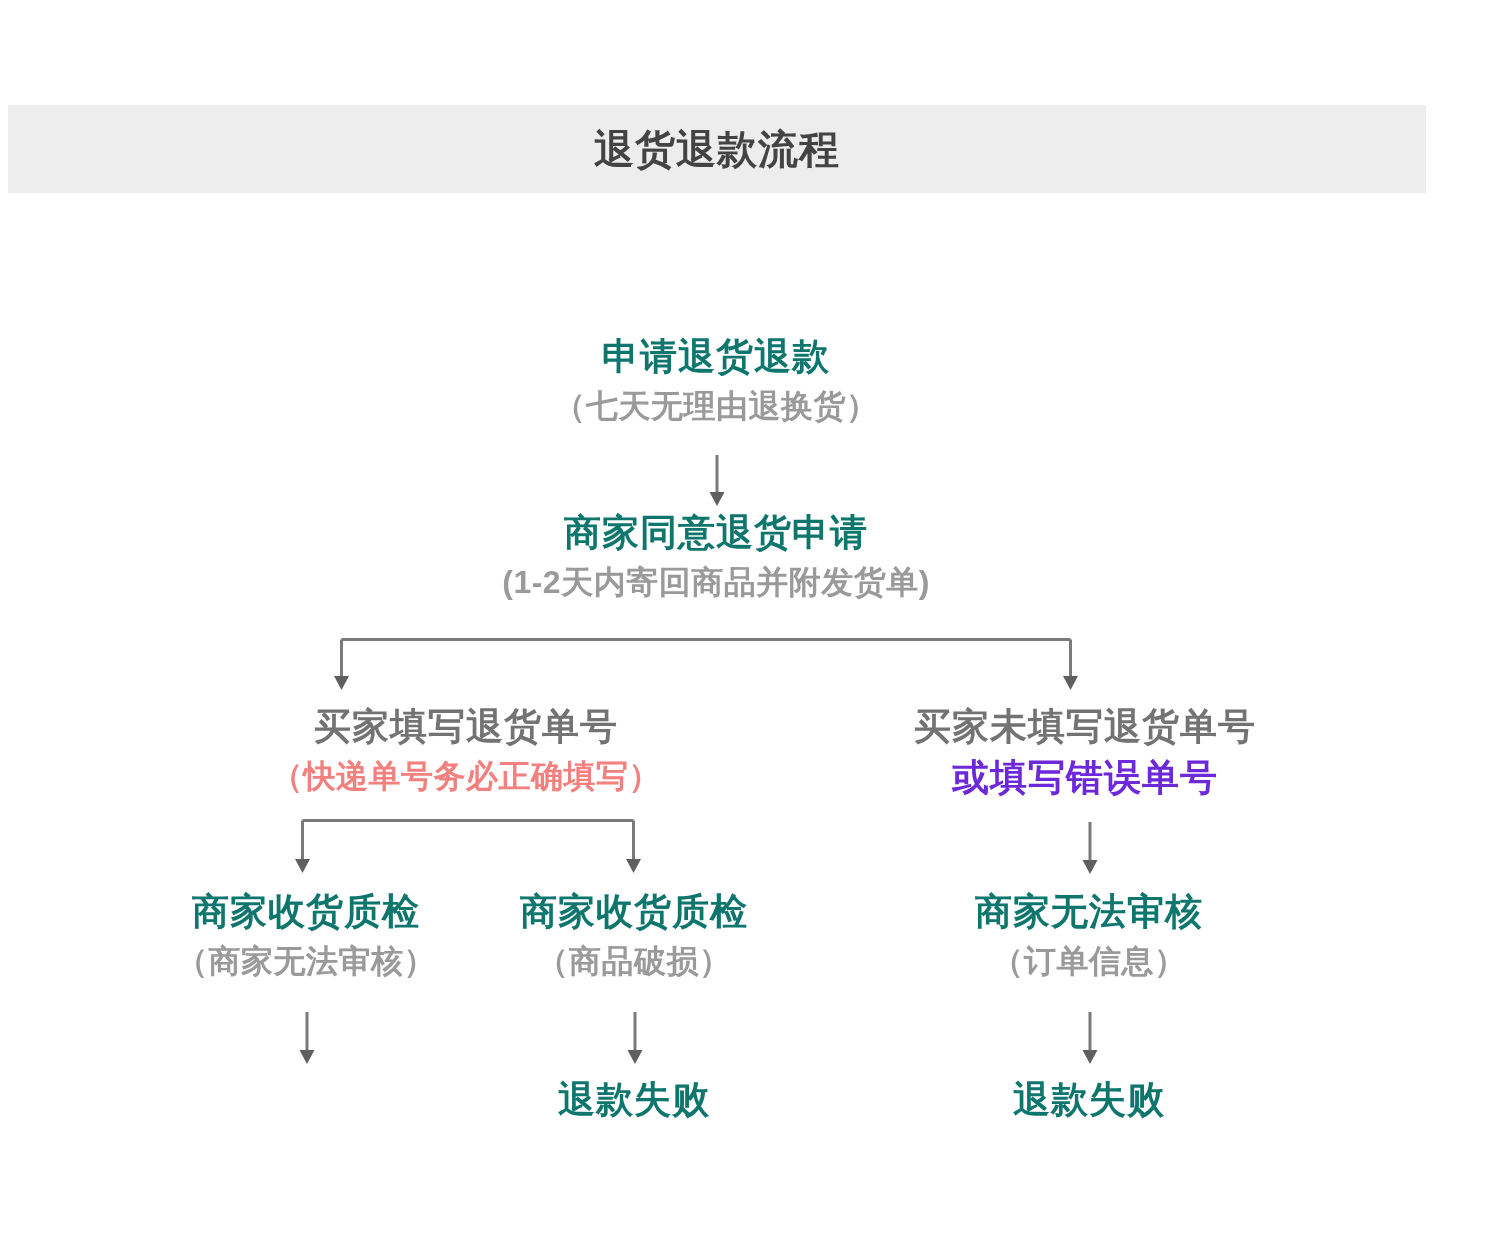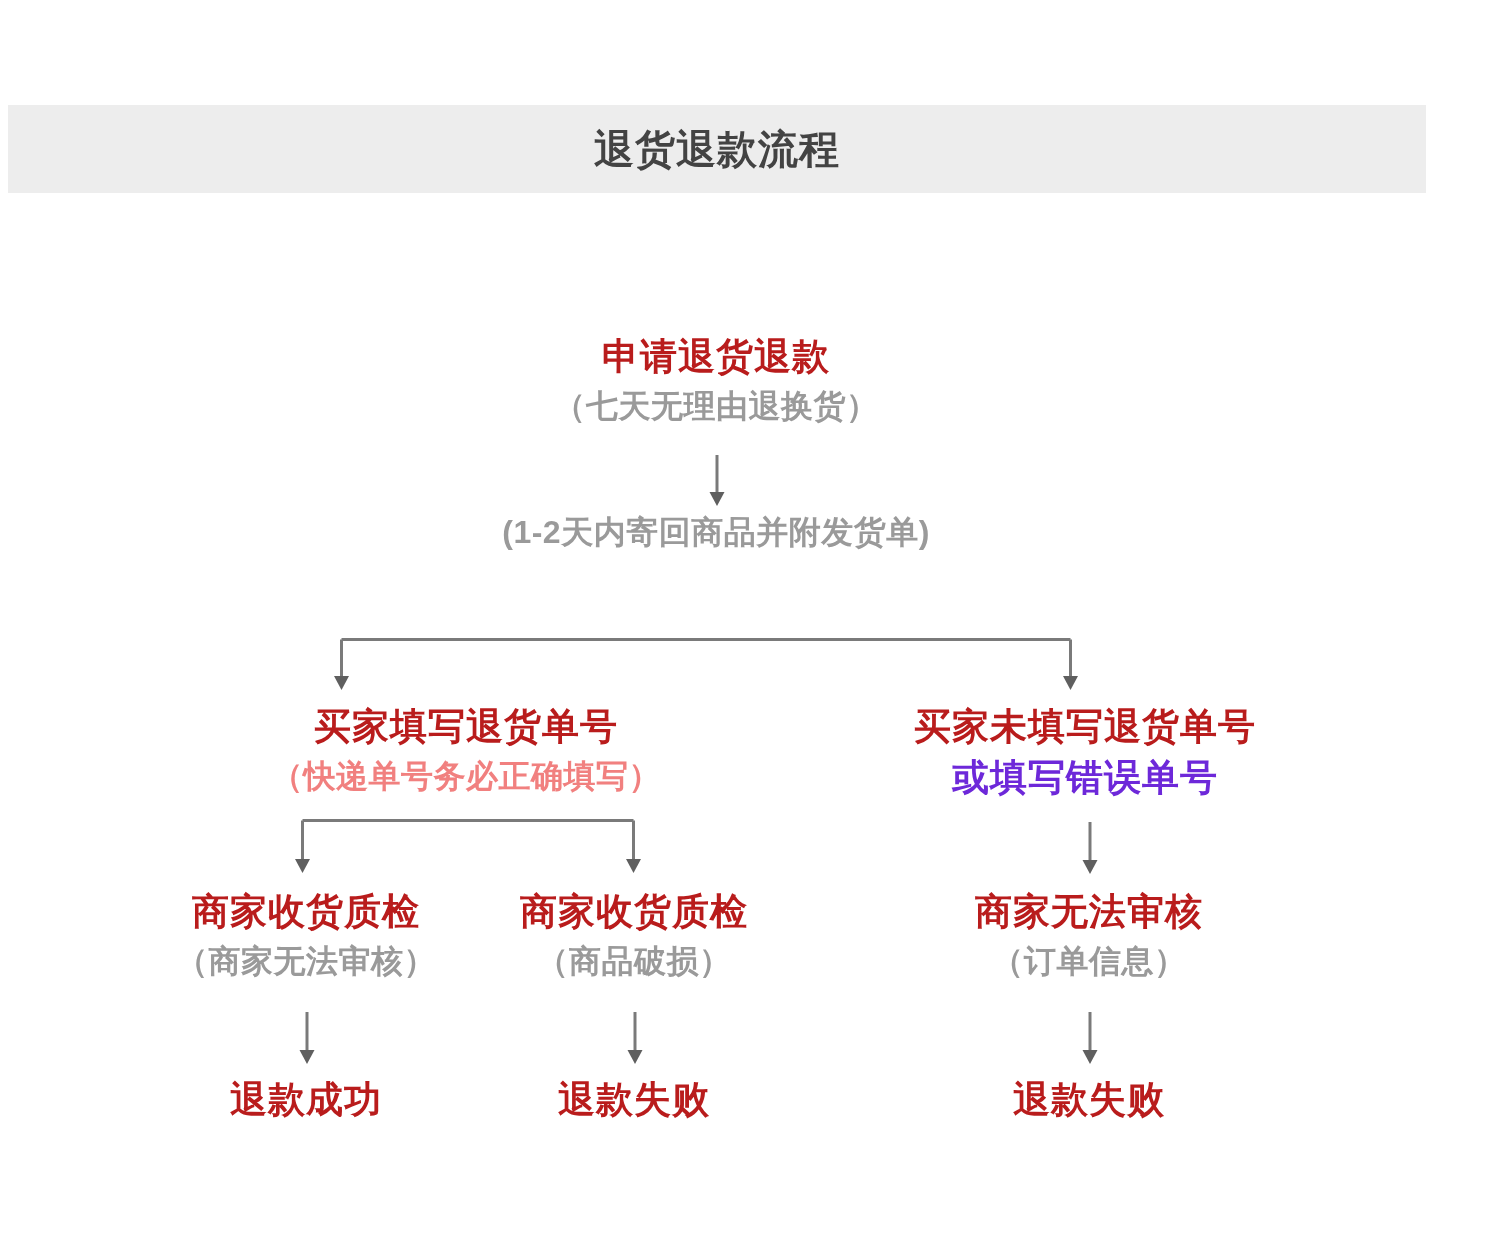--- a/index.html
+++ b/index.html
@@ -46,33 +46,33 @@
   
   .node {
     position: absolute;
     text-align: center;
     transform: translateX(-50%);
     white-space: nowrap;
   }
   .node .main {
     font-size: 37px;
     font-weight: bold;
-    color: #b91c1c;
+    color: #0f766e;
     line-height: 50px;
     letter-spacing: 1px;
   }
   .node .sub {
     font-size: 32px;
     font-weight: bold;
     color: #9a9a9a;
     line-height: 48px;
     letter-spacing: 0.5px;
   }
   .node.red .main {
-    color: #b91c1c;
+    color: #737373;
   }
   .node.red .sub {
     color: #f1807f;
   }
   .node.red .main2 {
     font-size: 37px;
     font-weight: bold;
     color: #6d28d9;
     line-height: 52px;
     letter-spacing: 1px;
@@ -103,20 +103,21 @@
   </div>
 
   <div class="conn" style="left:705px; top:455px;">
     <svg width="24" height="52" viewBox="0 0 24 52">
       <line x1="12" y1="0" x2="12" y2="40" stroke="#7a7a7a" stroke-width="3"></line>
       <polygon points="12,51 4.5,37 19.5,37" fill="#5f5f5f"></polygon>
     </svg>
   </div>
 
   <div class="node" style="left:716px; top:508px;">
+    <div class="main">商家同意退货申请</div>
     <div class="sub">(1-2天内寄回商品并附发货单)</div>
   </div>
 
   <div class="conn" style="left:340px; top:638px;">
     <svg width="742" height="56" viewBox="0 0 742 56">
 
       <line x1="1.5" y1="1.5" x2="730.5" y2="1.5" stroke="#7a7a7a" stroke-width="3"></line>
 
       <line x1="1.5" y1="1.5" x2="1.5" y2="40" stroke="#7a7a7a" stroke-width="3"></line>
       <polygon points="1.5,52 -6,38 9,38" fill="#5f5f5f"></polygon>
@@ -182,23 +183,20 @@
     </svg>
   </div>
 
   <div class="conn" style="left:1078px; top:1012px;">
     <svg width="24" height="54" viewBox="0 0 24 54">
       <line x1="12" y1="0" x2="12" y2="40" stroke="#7a7a7a" stroke-width="3"></line>
       <polygon points="12,52 4.5,38 19.5,38" fill="#5f5f5f"></polygon>
     </svg>
   </div>
 
-  <div class="node" style="left:306px; top:1075px;">
-    <div class="main">退款成功</div>
-  </div>
 
   <div class="node" style="left:634px; top:1075px;">
     <div class="main">退款失败</div>
   </div>
 
   <div class="node" style="left:1089px; top:1075px;">
     <div class="main">退款失败</div>
   </div>
 
 </div>

